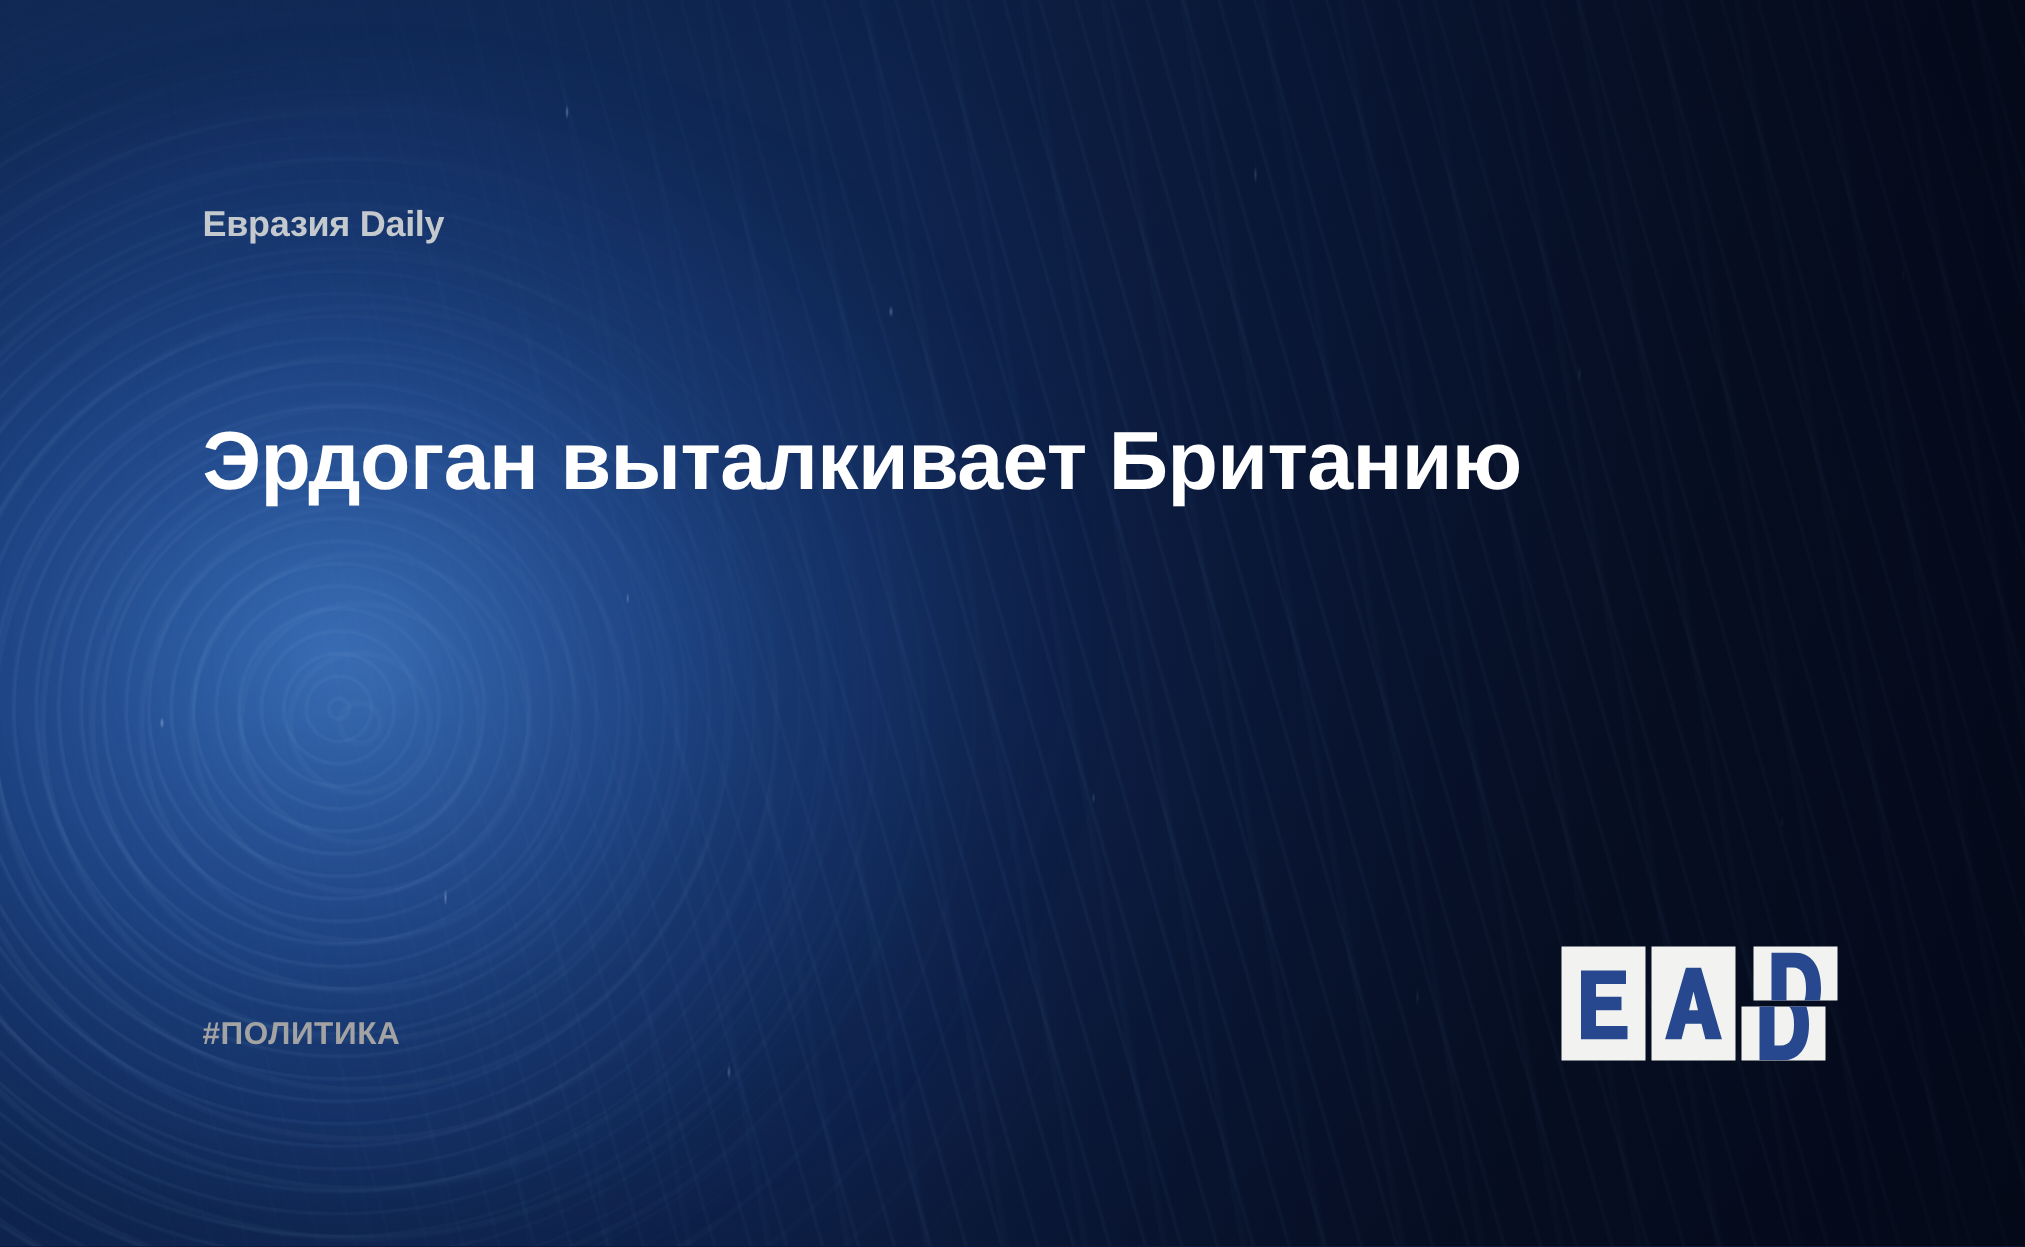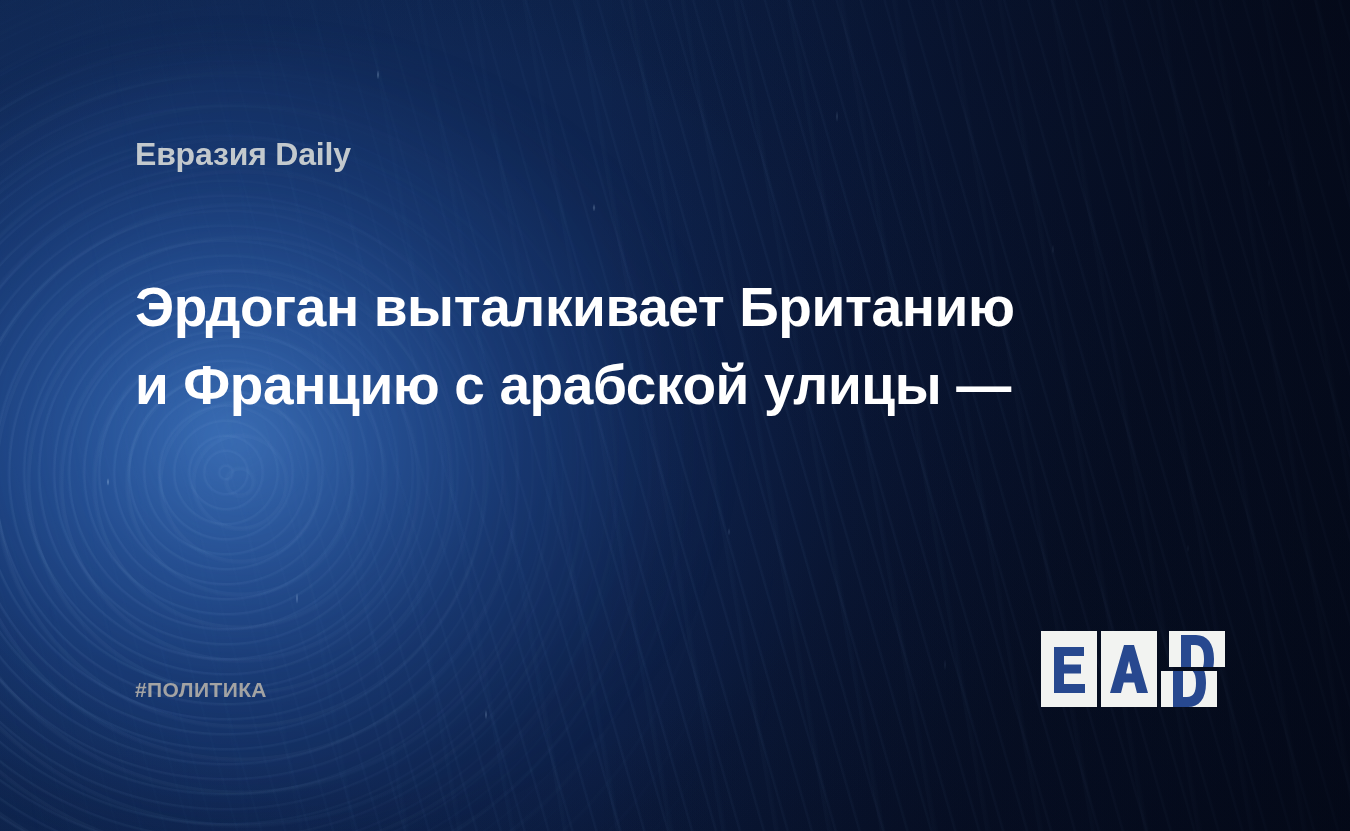--- a/index.html
+++ b/index.html
@@ -170,21 +170,21 @@
   
   .content {
     position: absolute;
     inset: 0;
   }
 
   .brand {
     position: absolute;
     left: 135px;
     top: 136px;
-    font-size: 32px;
+    font-size: 24px;
     font-weight: 700;
     letter-spacing: -0.2px;
     color: #c3c9cd;
     white-space: nowrap;
   }
 
   .headline {
     position: absolute;
     left: 135px;
     top: 268px;
@@ -259,21 +259,20 @@
   <div class="bg-streaks-2"></div>
   <div class="bg-speckle"></div>
   <div class="bg-vignette"></div>
 
   <div class="content">
 
     <div class="brand">Евразия Daily</div>
 
     <h1 class="headline">
       <span class="hl-line">Эрдоган выталкивает Британию</span>
-      <span class="hl-line">и Францию с арабской улицы —</span>
     </h1>
 
     <div class="hashtag">#ПОЛИТИКА</div>
 
     <div class="ea-logo">
 
       <div class="ea-tile">
         <svg width="34" height="48" viewBox="0 0 34 48" aria-hidden="true">
           <path d="M2 2 H32 V11 H12 V19.5 H29 V28.5 H12 V39 H33 V48 H2 Z" fill="#27488f"></path>
         </svg>

